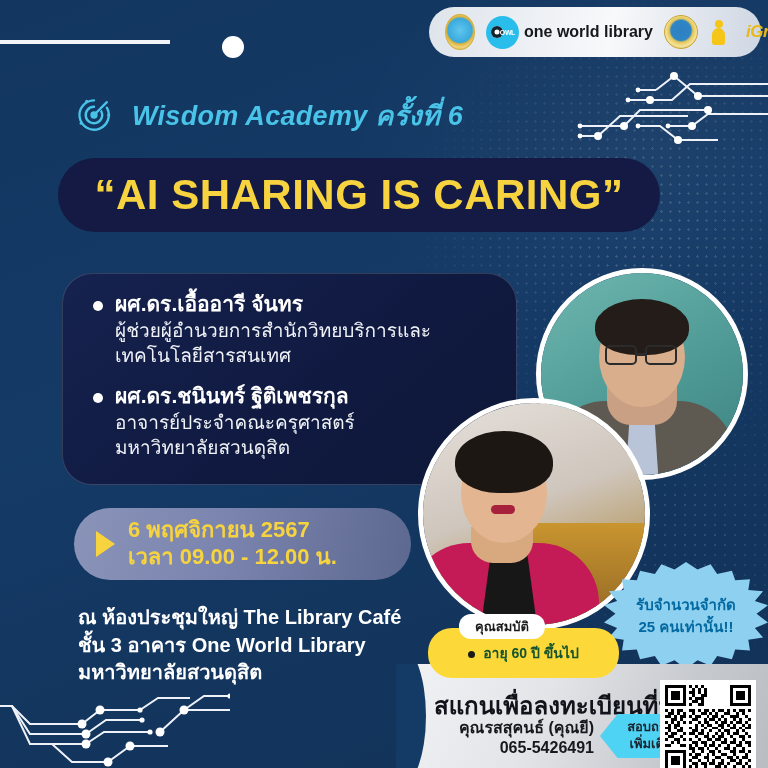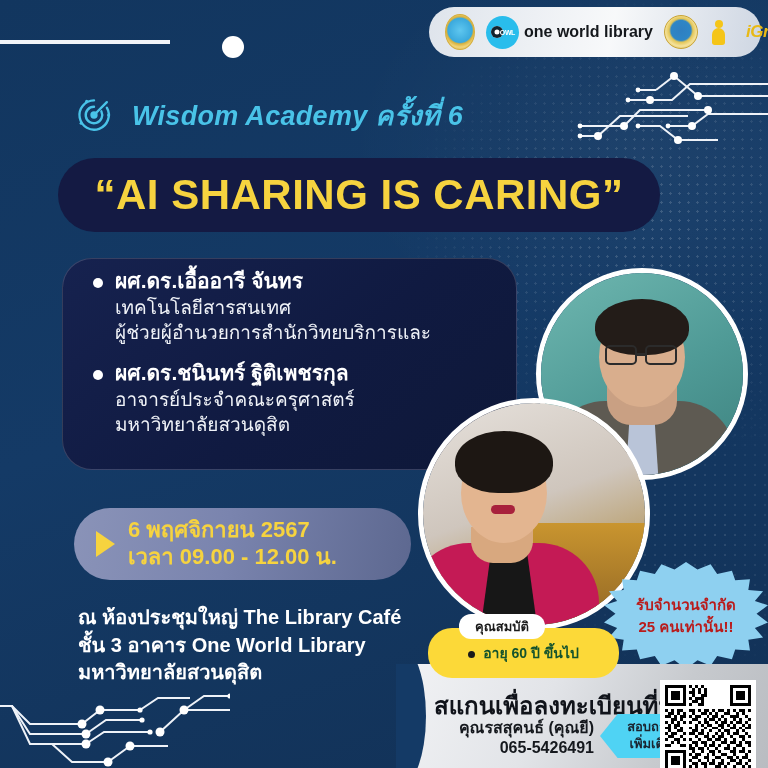--- a/index.html
+++ b/index.html
@@ -126,26 +126,26 @@
     border-radius:37px;
     display:flex; align-items:center; justify-content:center;
   }
   .headline-text {
     font-size:42px; font-weight:bold; color:#f6d33f;
     letter-spacing:0.5px; white-space:nowrap;
   }
 
   
   .speakers {
-    position:absolute; left:62px; top:258px;
+    position:absolute; left:62px; top:273px;
     width:455px; height:212px;
     border-radius:30px;
     background:linear-gradient(140deg,#16224f 0%, #101a41 55%, #0e1838 100%);
     border:1px solid rgba(255,255,255,0.16);
-    padding:8px 26px 0 30px;
+    padding:16px 26px 0 30px;
   }
   .sp-item { display:flex; gap:12px; }
   .sp-item + .sp-item { margin-top:13px; }
   .sp-bullet {
     width:10px; height:10px; border-radius:50%; background:#fff;
     flex:none; margin-top:11px;
   }
   .sp-name { font-size:21px; font-weight:bold; color:#ffffff; line-height:1.35; }
   .sp-role { font-size:19px; color:#f0f3f8; line-height:1.32; font-weight:400; }
 
@@ -186,21 +186,21 @@
 
   
   .burst {
     position:absolute; left:604px; top:562px;
     width:164px; height:108px;
     background:#8ed0f0;
     display:flex; align-items:center; justify-content:center;
     clip-path:polygon(50% 0%,57% 7%,65% 2%,69% 11%,78% 8%,80% 17%,89% 16%,88% 26%,97% 27%,92% 36%,100% 40%,93% 48%,100% 56%,92% 61%,97% 70%,88% 72%,89% 82%,80% 81%,78% 90%,69% 87%,65% 96%,57% 91%,50% 99%,43% 91%,35% 96%,31% 87%,22% 90%,20% 81%,11% 82%,12% 72%,3% 70%,8% 61%,0% 56%,7% 48%,0% 40%,8% 36%,3% 27%,12% 26%,11% 16%,20% 17%,22% 8%,31% 11%,35% 2%,43% 7%);
     text-align:center;
   }
-  .burst-text { font-size:15px; font-weight:bold; color:#b91c1c; line-height:1.5; }
+  .burst-text { font-size:15px; font-weight:bold; color:#0369a1; line-height:1.5; }
 
   
   .footer {
     position:absolute; left:396px; top:664px;
     width:372px; height:104px;
     background:linear-gradient(115deg,#f2f3f5 0%, #e2e4e8 40%, #c7cace 72%, #b9bcc1 100%);
   }
   .footer-curve {
     position:absolute; left:396px; top:664px;
     width:30px; height:104px;
@@ -360,22 +360,22 @@
 
   <div class="headline">
     <span class="headline-text">“AI SHARING IS CARING”</span>
   </div>
 
   <div class="speakers">
     <div class="sp-item">
       <span class="sp-bullet"></span>
       <div>
         <div class="sp-name">ผศ.ดร.เอื้ออารี จันทร</div>
+        <div class="sp-role">ผู้ช่วยผู้อำนวยการสำนักวิทยบริการและ</div>
         <div class="sp-role">เทคโนโลยีสารสนเทศ</div>
-        <div class="sp-role">ผู้ช่วยผู้อำนวยการสำนักวิทยบริการและ</div>
       </div>
     </div>
     <div class="sp-item">
       <span class="sp-bullet"></span>
       <div>
         <div class="sp-name">ผศ.ดร.ชนินทร์ ฐิติเพชรกุล</div>
         <div class="sp-role">อาจารย์ประจำคณะครุศาสตร์</div>
         <div class="sp-role">มหาวิทยาลัยสวนดุสิต</div>
       </div>
     </div>

